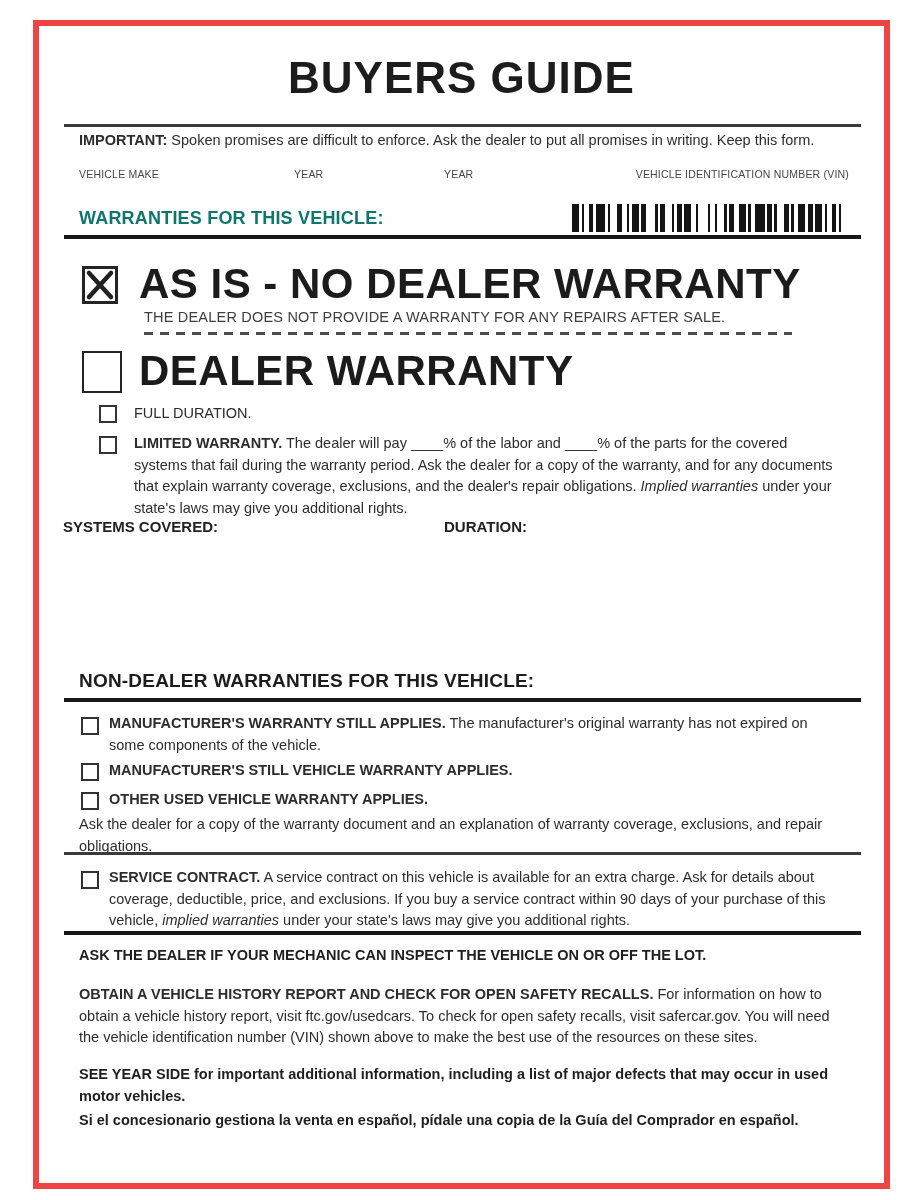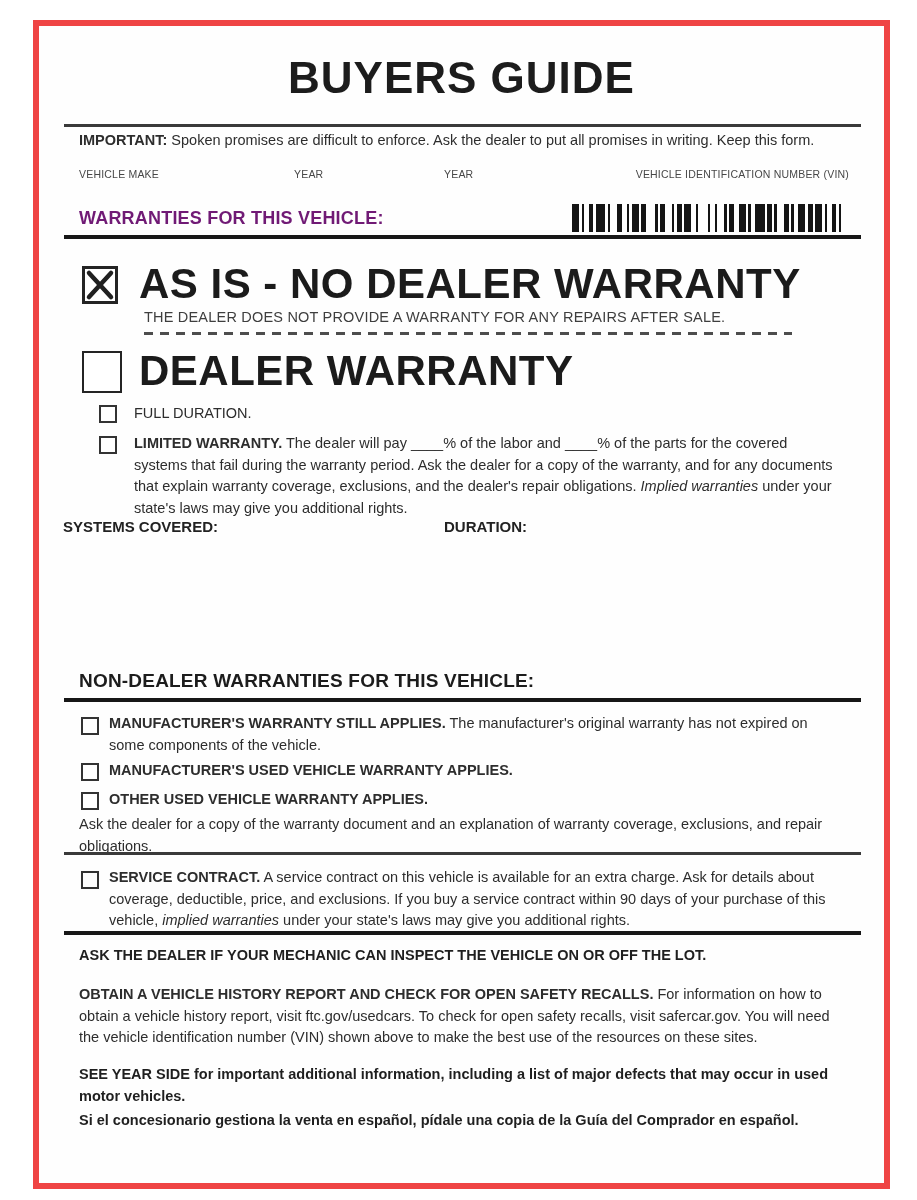--- a/index.html
+++ b/index.html
@@ -28,21 +28,21 @@
   .veh-block{left:25px;top:139px;width:797px;}
   .veh-vals{position:relative;height:22px;border-bottom:2px solid #8f8f8f;}
   .veh-vals span{position:absolute;top:0;font-size:15px;color:#1f1f1f;}
   .veh-labels{position:relative;height:14px;margin-top:3px;}
   .veh-labels span{position:absolute;top:0;font-size:10.5px;color:#474747;letter-spacing:0.2px;}
   .v-make{left:8px;} .v-model{left:212px;} .v-year{left:380px;}
   .v-vin{left:545px;width:240px;text-align:center;}
   .l-make{left:15px;} .l-model{left:230px;} .l-year{left:380px;}
   .l-vin{right:12px;text-align:right;}
   
-  .warr-head{left:40px;top:182px;font-size:18px;font-weight:bold;color:#701a75;letter-spacing:0.2px;}
+  .warr-head{left:40px;top:182px;font-size:18px;font-weight:bold;color:#0f766e;letter-spacing:0.2px;}
   .barcode{left:533px;top:178px;width:277px;height:28px;display:flex;align-items:stretch;overflow:hidden;}
   .barcode div{height:100%;}
   .bar{background:#141414;}
   .gap{background:transparent;}
   .rule1{left:25px;top:98px;width:797px;}
   .rule2{left:25px;top:209px;width:797px;}
   
   .cb-lg{left:43px;top:240px;width:30px;height:32px;border:3px solid #242424;background:#fff;}
   .cb-lg svg{width:100%;height:100%;display:block;}
   .asis-title{left:100px;top:234px;font-size:42px;font-weight:bold;letter-spacing:0.5px;color:#1b1b1b;line-height:48px;white-space:nowrap;}
@@ -186,21 +186,21 @@
   <div class="abs covered-label">SYSTEMS COVERED:</div>
   <div class="abs duration-label">DURATION:</div>
 
   <div class="abs nd-head">NON-DEALER WARRANTIES FOR THIS VEHICLE:</div>
   <div class="abs rule-thick nd-rule"></div>
 
   <div class="abs cb-sm nd-cb1"></div>
   <div class="abs body-text nd-t1"><span class="b">MANUFACTURER'S WARRANTY STILL APPLIES.</span><span>  The manufacturer's original warranty has not expired on some components of the vehicle.</span></div>
 
   <div class="abs cb-sm nd-cb2"></div>
-  <div class="abs body-text nd-t2"><span class="b">MANUFACTURER'S USED VEHICLE WARRANTY APPLIES.</span><span></span></div>
+  <div class="abs body-text nd-t2"><span class="b">MANUFACTURER'S STILL VEHICLE WARRANTY APPLIES.</span><span></span></div>
 
   <div class="abs cb-sm nd-cb3"></div>
   <div class="abs body-text nd-t3"><span class="b">OTHER USED VEHICLE WARRANTY APPLIES.</span><span></span></div>
 
   <div class="abs body-text nd-note">Ask the dealer for a copy of the warranty document and an explanation of warranty coverage, exclusions, and repair obligations.</div>
 
   <div class="abs rule-med rule3"></div>
 
   <div class="abs cb-sm svc-cb"></div>
   <div class="abs body-text svc-text"><span class="b">SERVICE CONTRACT.</span><span>  A service contract on this vehicle is available for an extra charge.  Ask for details about coverage, deductible, price, and exclusions.  If you buy a service contract within 90 days of your purchase of this vehicle, </span><span class="i">implied warranties</span><span> under your state's laws may give you additional rights.</span></div>

